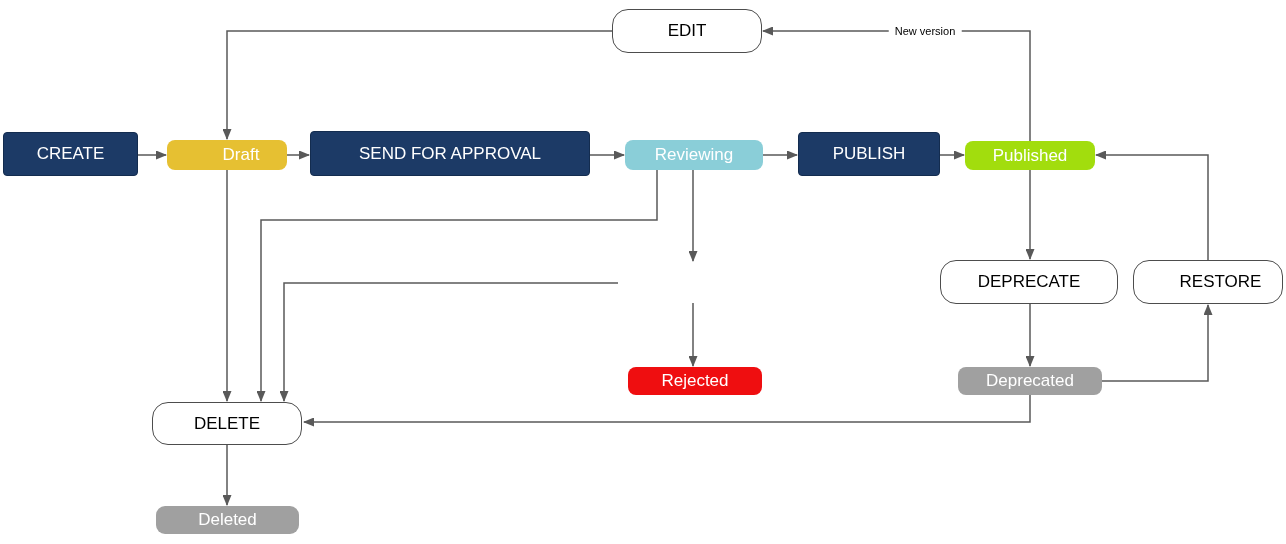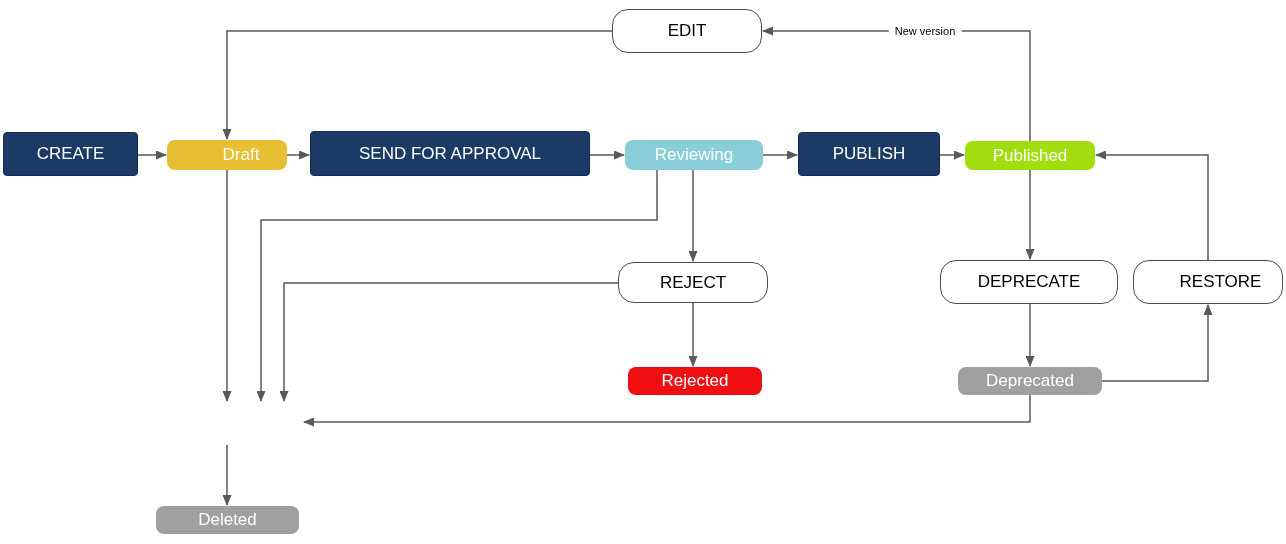--- a/index.html
+++ b/index.html
@@ -73,40 +73,40 @@
   </div>
 
   <div class="node pill pill-published" style="left:965px;top:141px;width:130px;height:29px;">
     <span>Published</span>
   </div>
 
   <div class="node action-outline" style="left:612px;top:9px;width:150px;height:44px;">
     <span>EDIT</span>
   </div>
 
-  <div class="node action-outline" style="left:618px;top:262px;width:150px;height:41px;">
-    <span>REJECT</span>
-  </div>
 
   <div class="node pill pill-rejected" style="left:628px;top:367px;width:134px;height:28px;">
     <span>Rejected</span>
   </div>
 
   <div class="node action-outline" style="left:940px;top:260px;width:178px;height:44px;">
     <span>DEPRECATE</span>
   </div>
 
   <div class="node action-outline" style="left:1133px;top:260px;width:150px;height:44px;padding-left:25px;">
     <span>RESTORE</span>
   </div>
 
   <div class="node pill pill-neutral" style="left:958px;top:367px;width:144px;height:28px;">
     <span>Deprecated</span>
   </div>
 
+  <div class="node action-outline" style="left:152px;top:402px;width:150px;height:43px;">
+    <span>DELETE</span>
+  </div>
 
-  <div class="node pill pill-neutral" style="left:156px;top:506px;width:143px;height:28px;">
+  <div class="node pill pill-neutral" style="left:156px;top:506px;width:143px;height:28px;border-radius:9px;">
     <span>Deleted</span>
   </div>
 
   <div class="edge-label" style="left:925px;top:31px;">New version</div>
 
 </div>
 
 </body></html>

